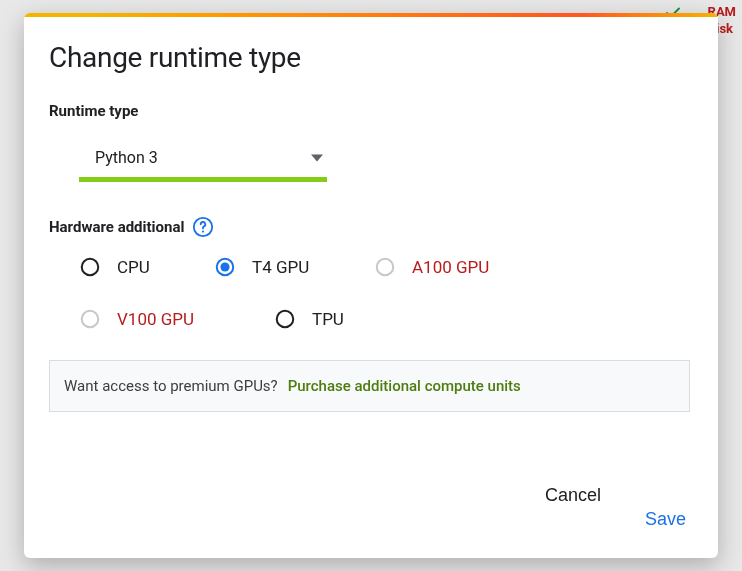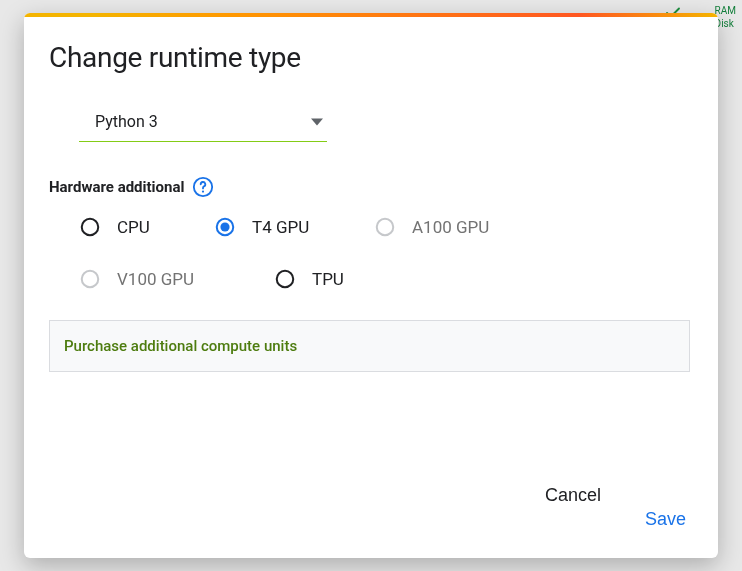--- a/index.html
+++ b/index.html
@@ -7,25 +7,26 @@
       font-family: -apple-system, BlinkMacSystemFont, "Segoe UI", Roboto, Arial, sans-serif;
       background: #e8e8e8;
       width: 742px;
       height: 571px;
       overflow: hidden;
       position: relative;
     }
     .bg-hint {
       position: absolute;
       top: 0; right: 0;
-      font-size: 10px;
-      color: #15803d;
+      font-size: 13px;
+      color: #b91c1c;
       padding: 4px 6px 0 0;
       line-height: 1.3;
       text-align: left;
+      font-weight: bold;
     }
     .bg-check {
       position: absolute;
       top: 4px; right: 60px;
       color: #1e8e3e;
       font-size: 16px;
     }
     .dialog {
       position: absolute;
       top: 13px;
@@ -78,21 +79,21 @@
       margin-bottom: 34px;
       width: 248px;
       position: relative;
     }
     .select-field {
       width: 100%;
       padding: 10px 4px 10px 16px;
       font-size: 16px;
       color: #202124;
       border: none;
-      border-bottom: 1px solid #84cc16;
+      border-bottom: 5px solid #84cc16;
       background: transparent;
       display: flex;
       align-items: center;
       justify-content: space-between;
       cursor: pointer;
     }
     .select-caret svg { display: block; }
     .radio-grid {
       display: flex;
       flex-wrap: wrap;
@@ -116,21 +117,21 @@
     .radio-circle {
       width: 22px;
       height: 22px;
       flex-shrink: 0;
     }
     .radio-circle svg { display: block; }
     .radio-label {
       font-size: 17px;
       color: #202124;
     }
-    .radio-item.disabled .radio-label { color: #737373; }
+    .radio-item.disabled .radio-label { color: #b91c1c; }
     .promo-box {
       border: 1px solid #dadce0;
       background: #f8f9fa;
       padding: 16px 14px;
       font-size: 15px;
       color: #3c4043;
       display: flex;
       align-items: center;
       gap: 10px;
       margin-top: 6px;
@@ -170,20 +171,21 @@
   <span>RAM</span><br>
   <span>Disk</span>
 </div>
 
 <div class="dialog">
   <div class="dialog-topbar"></div>
   <div class="dialog-content">
 
     <h1 class="dialog-title">Change runtime type</h1>
 
+    <div class="section-label">Runtime type</div>
 
     <div class="select-wrap">
       <div class="select-field">
         <span>Python 3</span>
         <span class="select-caret">
           <svg width="12" height="12" viewBox="0 0 10 6">
               <path d="M0 0l5 6 5-6z" fill="#5f6368"></path>
             </svg>
         </span>
       </div>
@@ -244,20 +246,21 @@
           <svg width="22" height="22" viewBox="0 0 24 24">
               <circle cx="12" cy="12" r="9" fill="none" stroke="#202124" stroke-width="2.2"></circle>
             </svg>
         </span>
         <span class="radio-label">TPU</span>
       </label>
 
     </div>
 
     <div class="promo-box">
+      <span>Want access to premium GPUs?</span>
       <span class="promo-link">Purchase additional compute units</span>
     </div>
 
   </div>
 
   <div class="dialog-footer">
     <button class="btn btn-cancel">Cancel</button>
     <button class="btn btn-save">Save</button>
   </div>
 </div>

